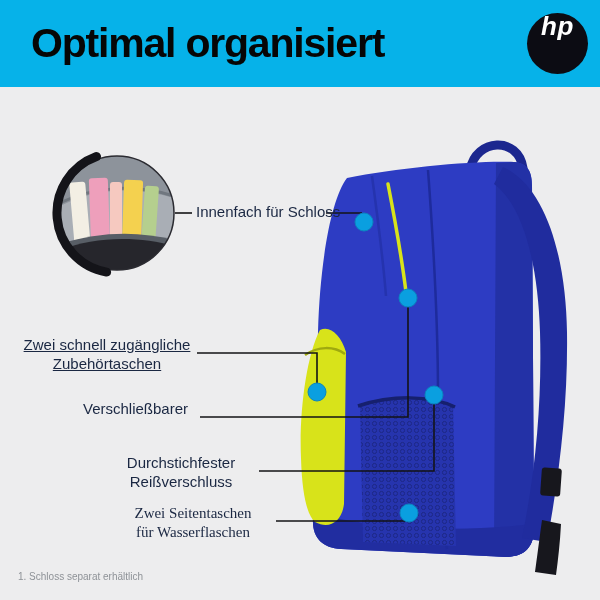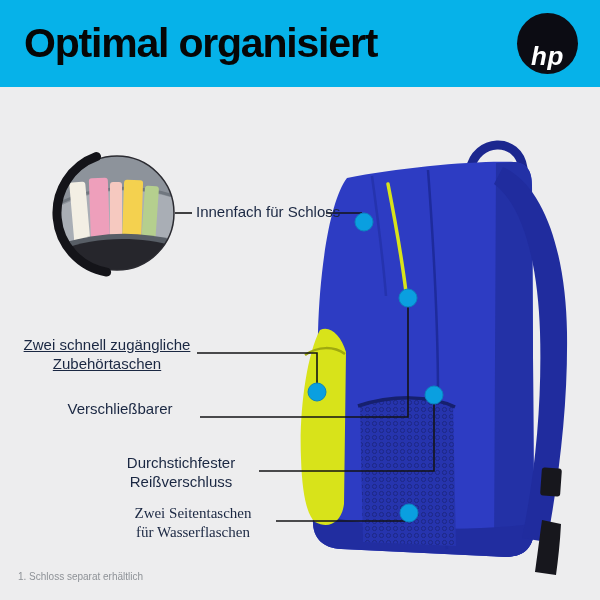--- a/index.html
+++ b/index.html
@@ -1,22 +1,22 @@
 <!DOCTYPE html>
 <html><head>
 <meta charset="utf-8">
 <style>
   * { margin:0; padding:0; box-sizing:border-box; }
   html,body { width:600px; height:600px; }
   body { font-family:"Liberation Sans", sans-serif; }
   .stage { position:relative; width:600px; height:600px; background:#ededee; overflow:hidden; }
 
   .banner { position:absolute; top:0; left:0; width:600px; height:87px; background:#06b2e9; display:flex; align-items:center; }
-  .banner h1 { font-size:41px; font-weight:bold; color:#060606; letter-spacing:-1.2px; padding-left:24px; white-space:nowrap; }
-  .hp-logo { position:absolute; right:22px; top:13px; width:61px; height:61px; border-radius:50%; background:#0c0c13; display:flex; align-items:flex-end; justify-content:center; }
+  .banner h1 { font-size:41px; font-weight:bold; color:#060606; letter-spacing:-1.2px; padding-left:31px; white-space:nowrap; }
+  .hp-logo { position:absolute; right:12px; top:13px; width:61px; height:61px; border-radius:50%; background:#0c0c13; display:flex; align-items:flex-start; justify-content:center; }
   .hp-logo span { color:#ffffff; font-size:26px; font-weight:bold; font-style:italic; letter-spacing:0.5px; transform:translateY(-2px); }
 
   svg.scene-art { position:absolute; inset:0; width:600px; height:600px; }
 
   .callout { position:absolute; color:#1a2742; font-size:15px; line-height:18.5px; z-index:2; }
   .callout.center { text-align:center; }
   .callout.nowrap { white-space:nowrap; }
   .footnote { position:absolute; left:18px; top:571px; font-size:10px; color:#8e9297; z-index:2; }
 </style>
 </head>
@@ -97,21 +97,21 @@
 
   <div class="callout nowrap" style="left:196px; top:203px;">
     <span>Innenfach für Schloss</span>
   </div>
 
   <div class="callout center" style="left:18px; top:336px; width:178px;text-decoration:underline;">
     <div>Zwei schnell zugängliche</div>
     <div>Zubehörtaschen</div>
   </div>
 
-  <div class="callout center" style="left:44px; top:400px; width:152px;">
+  <div class="callout center" style="left:36px; top:400px; width:152px;text-align:right;">
     <div>Verschließbarer</div>
   </div>
 
   <div class="callout center" style="left:105px; top:454px; width:152px;">
     <div>Durchstichfester</div>
     <div>Reißverschluss</div>
   </div>
 
   <div class="callout center" style="left:112px; top:504px; width:162px;font-family:Liberation Serif, serif;">
     <div>Zwei Seitentaschen</div>

